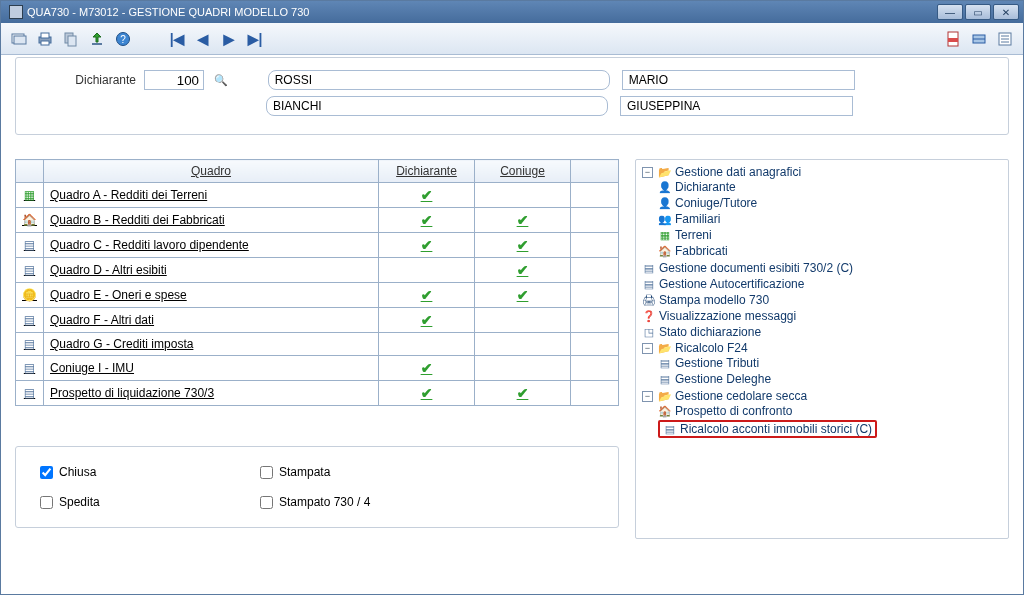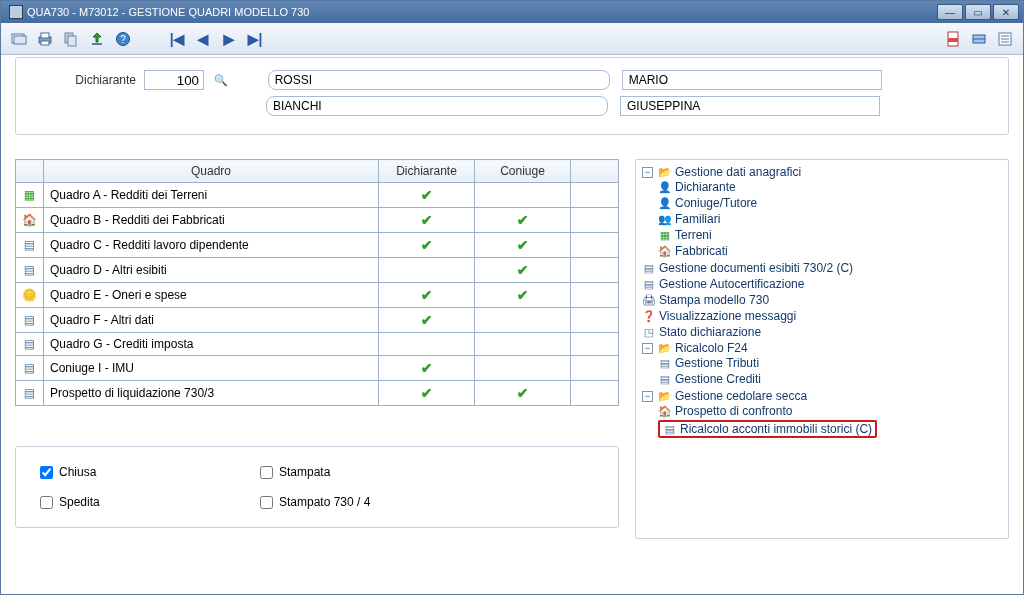--- a/index.html
+++ b/index.html
@@ -82,37 +82,38 @@
   .code-input {
     width: 60px; height:20px; border:1px solid #a9bcd4; text-align:right; padding:0 4px;
     background:#fff;
   }
   .lookup-icon { margin-left:2px; color:#8aa0bc; font-size:11px;}
   .name-box {
     border:1px solid #a9bcd4; height:20px; padding:1px 6px;
     background:#fff; display:flex; align-items:center;
   }
   .name-surname { width: 342px; margin-left: 32px; border-radius: 8px;}
-  .name-first { width: 260px; margin-left: 4px; text-align: center;}
+  .name-first { width: 233px; margin-left: 4px; text-align: center;}
   .main-area {
     display:flex; gap: 16px; padding: 0 4px;
   }
   .left-col { flex: 0 0 604px; display:flex; flex-direction:column; gap:16px;}
   .right-col { flex: 1; }
   table.grid {
     width: 100%;
     border-collapse: collapse;
     background:#fff;
   }
   table.grid th, table.grid td {
     border:1px solid #9bb0c9;
     padding: 4px 6px;
     font-size:12px;
     text-align:left;
     background:#fff;
+    text-decoration:underline;
   }
   table.grid th {
     background: linear-gradient(#f7fafd,#e7eef7);
     text-align:center;
     font-weight:normal;
     color:#333;
     height:22px;
   }
   table.grid td.icon-cell { width:28px; text-align:center; padding:2px 0;}
   table.grid td.check-cell { width:96px; text-align:center; color:#2f9e2f; font-size:14px;}
@@ -461,21 +462,21 @@
               <ul>
                 <li>
                     <div class="node">
                       <span class="ticon doc-icon">▤</span>
                       <span>Gestione Tributi</span>
                     </div>
                   </li>
                 <li>
                     <div class="node">
                       <span class="ticon doc-icon">▤</span>
-                      <span>Gestione Crediti</span>
+                      <span>Gestione Deleghe</span>
                     </div>
                   </li>
               </ul>
             </li>
             <li>
               <div class="node">
                 <span class="toggler">−</span>
                 <span class="ticon folder-icon">📂</span>
                 <span>Gestione cedolare secca</span>
               </div>

